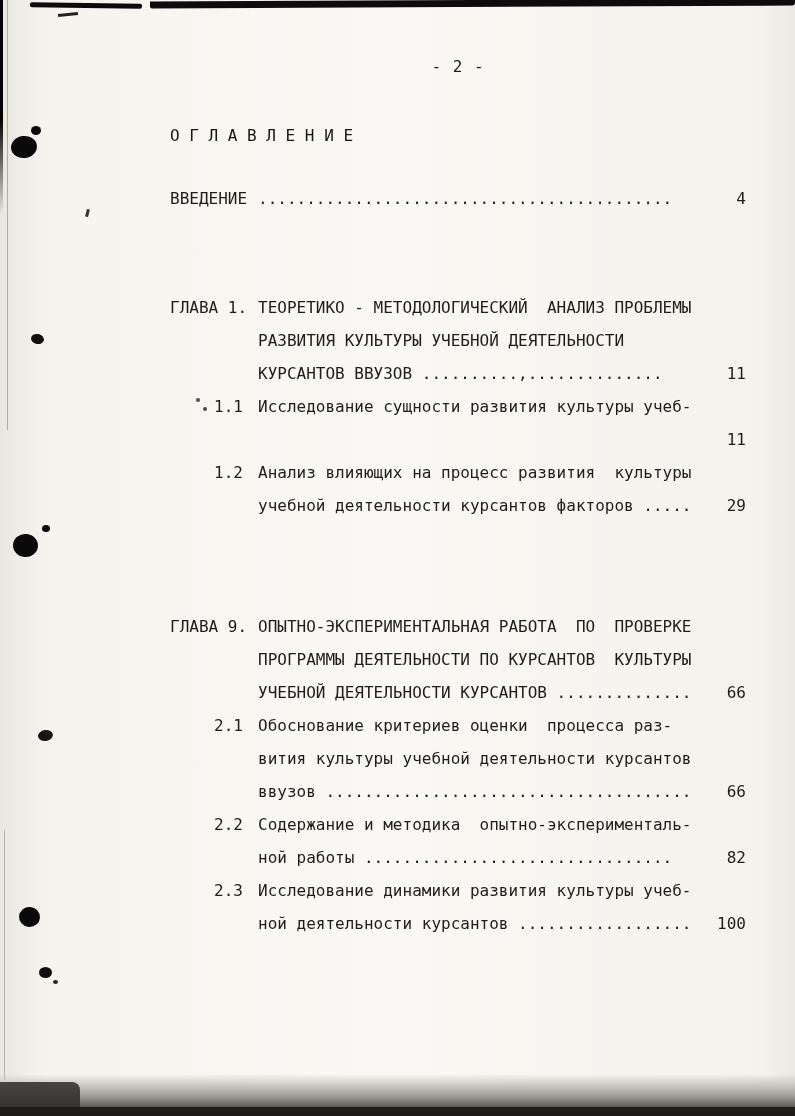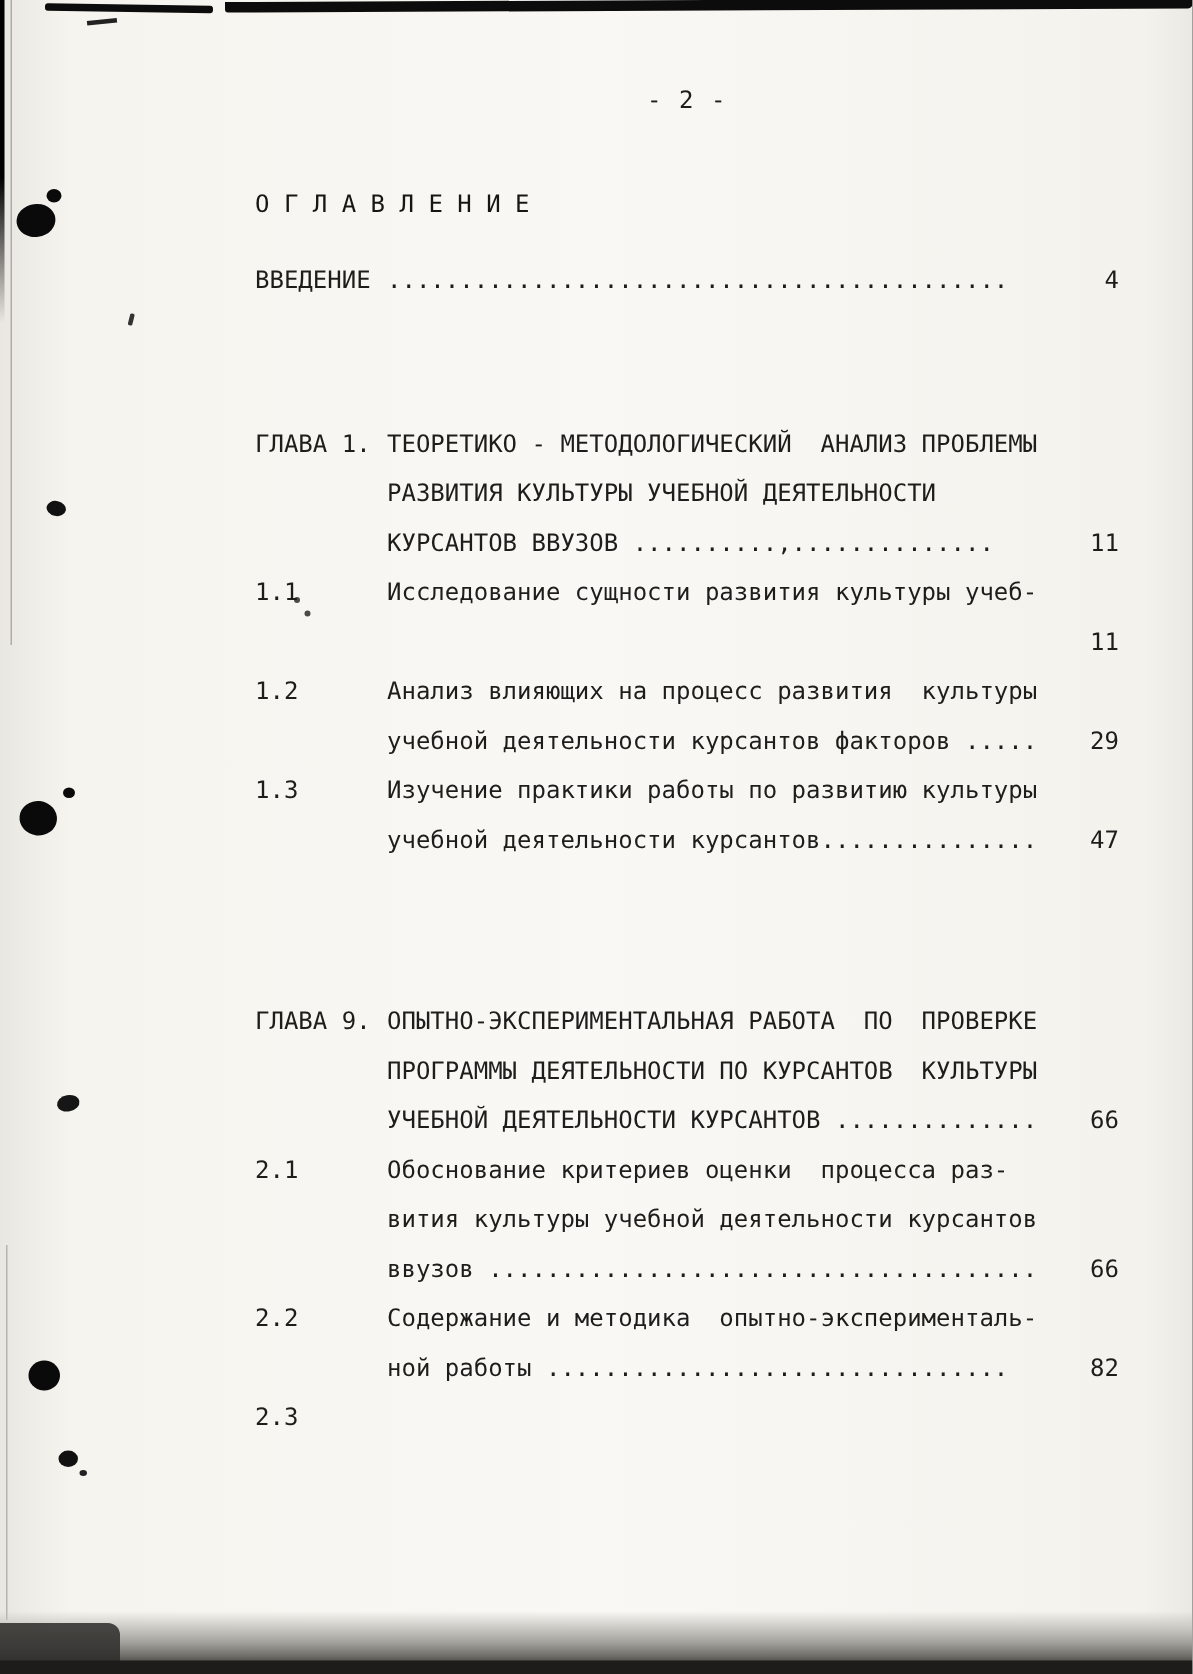--- a/index.html
+++ b/index.html
@@ -35,24 +35,24 @@
   .pencil-a{left:196px;top:398px;width:4px;height:4px;background:#4a4a48;border-radius:50%;}
   .pencil-b{left:203px;top:407px;width:4px;height:4px;background:#4a4a48;border-radius:50%;}
   .bottom-band{left:0;bottom:0;width:795px;height:42px;
     background:linear-gradient(180deg,rgba(150,148,142,0) 0%,#c6c4bf 30%,#a3a19b 50%,#6e6c67 72%,#3a3935 88%,#232220 100%);}
   .bottom-corner{left:0;bottom:0;width:80px;height:34px;background:#2d2c29;border-radius:0 8px 0 0;opacity:.85;}
   .bottom-edge-dark{left:0;bottom:0;width:795px;height:9px;background:#1d1c1a;}
   
   .content{position:absolute;left:170px;top:50px;width:576px;}
   .page-number{text-align:center;letter-spacing:1px;line-height:33px;}
   .doc-title{text-align:left;margin-top:36px;line-height:33px;color:#161614;}
-  .toc{margin-top:18px;}
+  .toc{margin-top:30px;}
   .entry{display:flex;line-height:33px;}
   .entry .label{flex:0 0 88px;white-space:pre;}
-  .entry.sub .label{padding-right:15px;box-sizing:border-box;}
+  .entry.sub .label{text-align:right;padding-right:15px;box-sizing:border-box;}
   .lines{flex:1 1 auto;min-width:0;}
   .line{display:flex;white-space:pre;}
   .line .pg{margin-left:auto;min-width:46px;text-align:right;padding-left:6px;}
   .gap-ch1{margin-top:76px;}
   .gap-ch2{margin-top:88px;}
 </style>
 </head>
 <body>
 
 <div class="page">
@@ -131,32 +131,20 @@
           <div class="line">
             <span class="txt">Анализ влияющих на процесс развития  культуры</span>
           </div>
           <div class="line">
             <span class="txt">учебной деятельности курсантов факторов .....</span>
             <span class="pg">29</span>
           </div>
         </div>
       </div>
 
-      <div class="entry sub">
-        <div class="label">1.3</div>
-        <div class="lines">
-          <div class="line">
-            <span class="txt">Изучение практики работы по развитию культуры</span>
-          </div>
-          <div class="line">
-            <span class="txt">учебной деятельности курсантов...............</span>
-            <span class="pg">47</span>
-          </div>
-        </div>
-      </div>
 
       <div class="entry gap-ch2">
         <div class="label">ГЛАВА 9.</div>
         <div class="lines">
           <div class="line">
             <span class="txt">ОПЫТНО-ЭКСПЕРИМЕНТАЛЬНАЯ РАБОТА  ПО  ПРОВЕРКЕ</span>
           </div>
           <div class="line">
             <span class="txt">ПРОГРАММЫ ДЕЯТЕЛЬНОСТИ ПО КУРСАНТОВ  КУЛЬТУРЫ</span>
           </div>
@@ -191,17 +179,26 @@
           </div>
           <div class="line">
             <span class="txt">ной работы ................................</span>
             <span class="pg">82</span>
           </div>
         </div>
       </div>
 
       <div class="entry sub">
         <div class="label">2.3</div>
+        <div class="lines">
+          <div class="line">
+            <span class="txt">Исследование динамики развития культуры учеб-</span>
+          </div>
+          <div class="line">
+            <span class="txt">ной деятельности курсантов ..................</span>
+            <span class="pg">100</span>
+          </div>
+        </div>
       </div>
 
     </div>
   </div>
 </div>
 
 </body></html>

